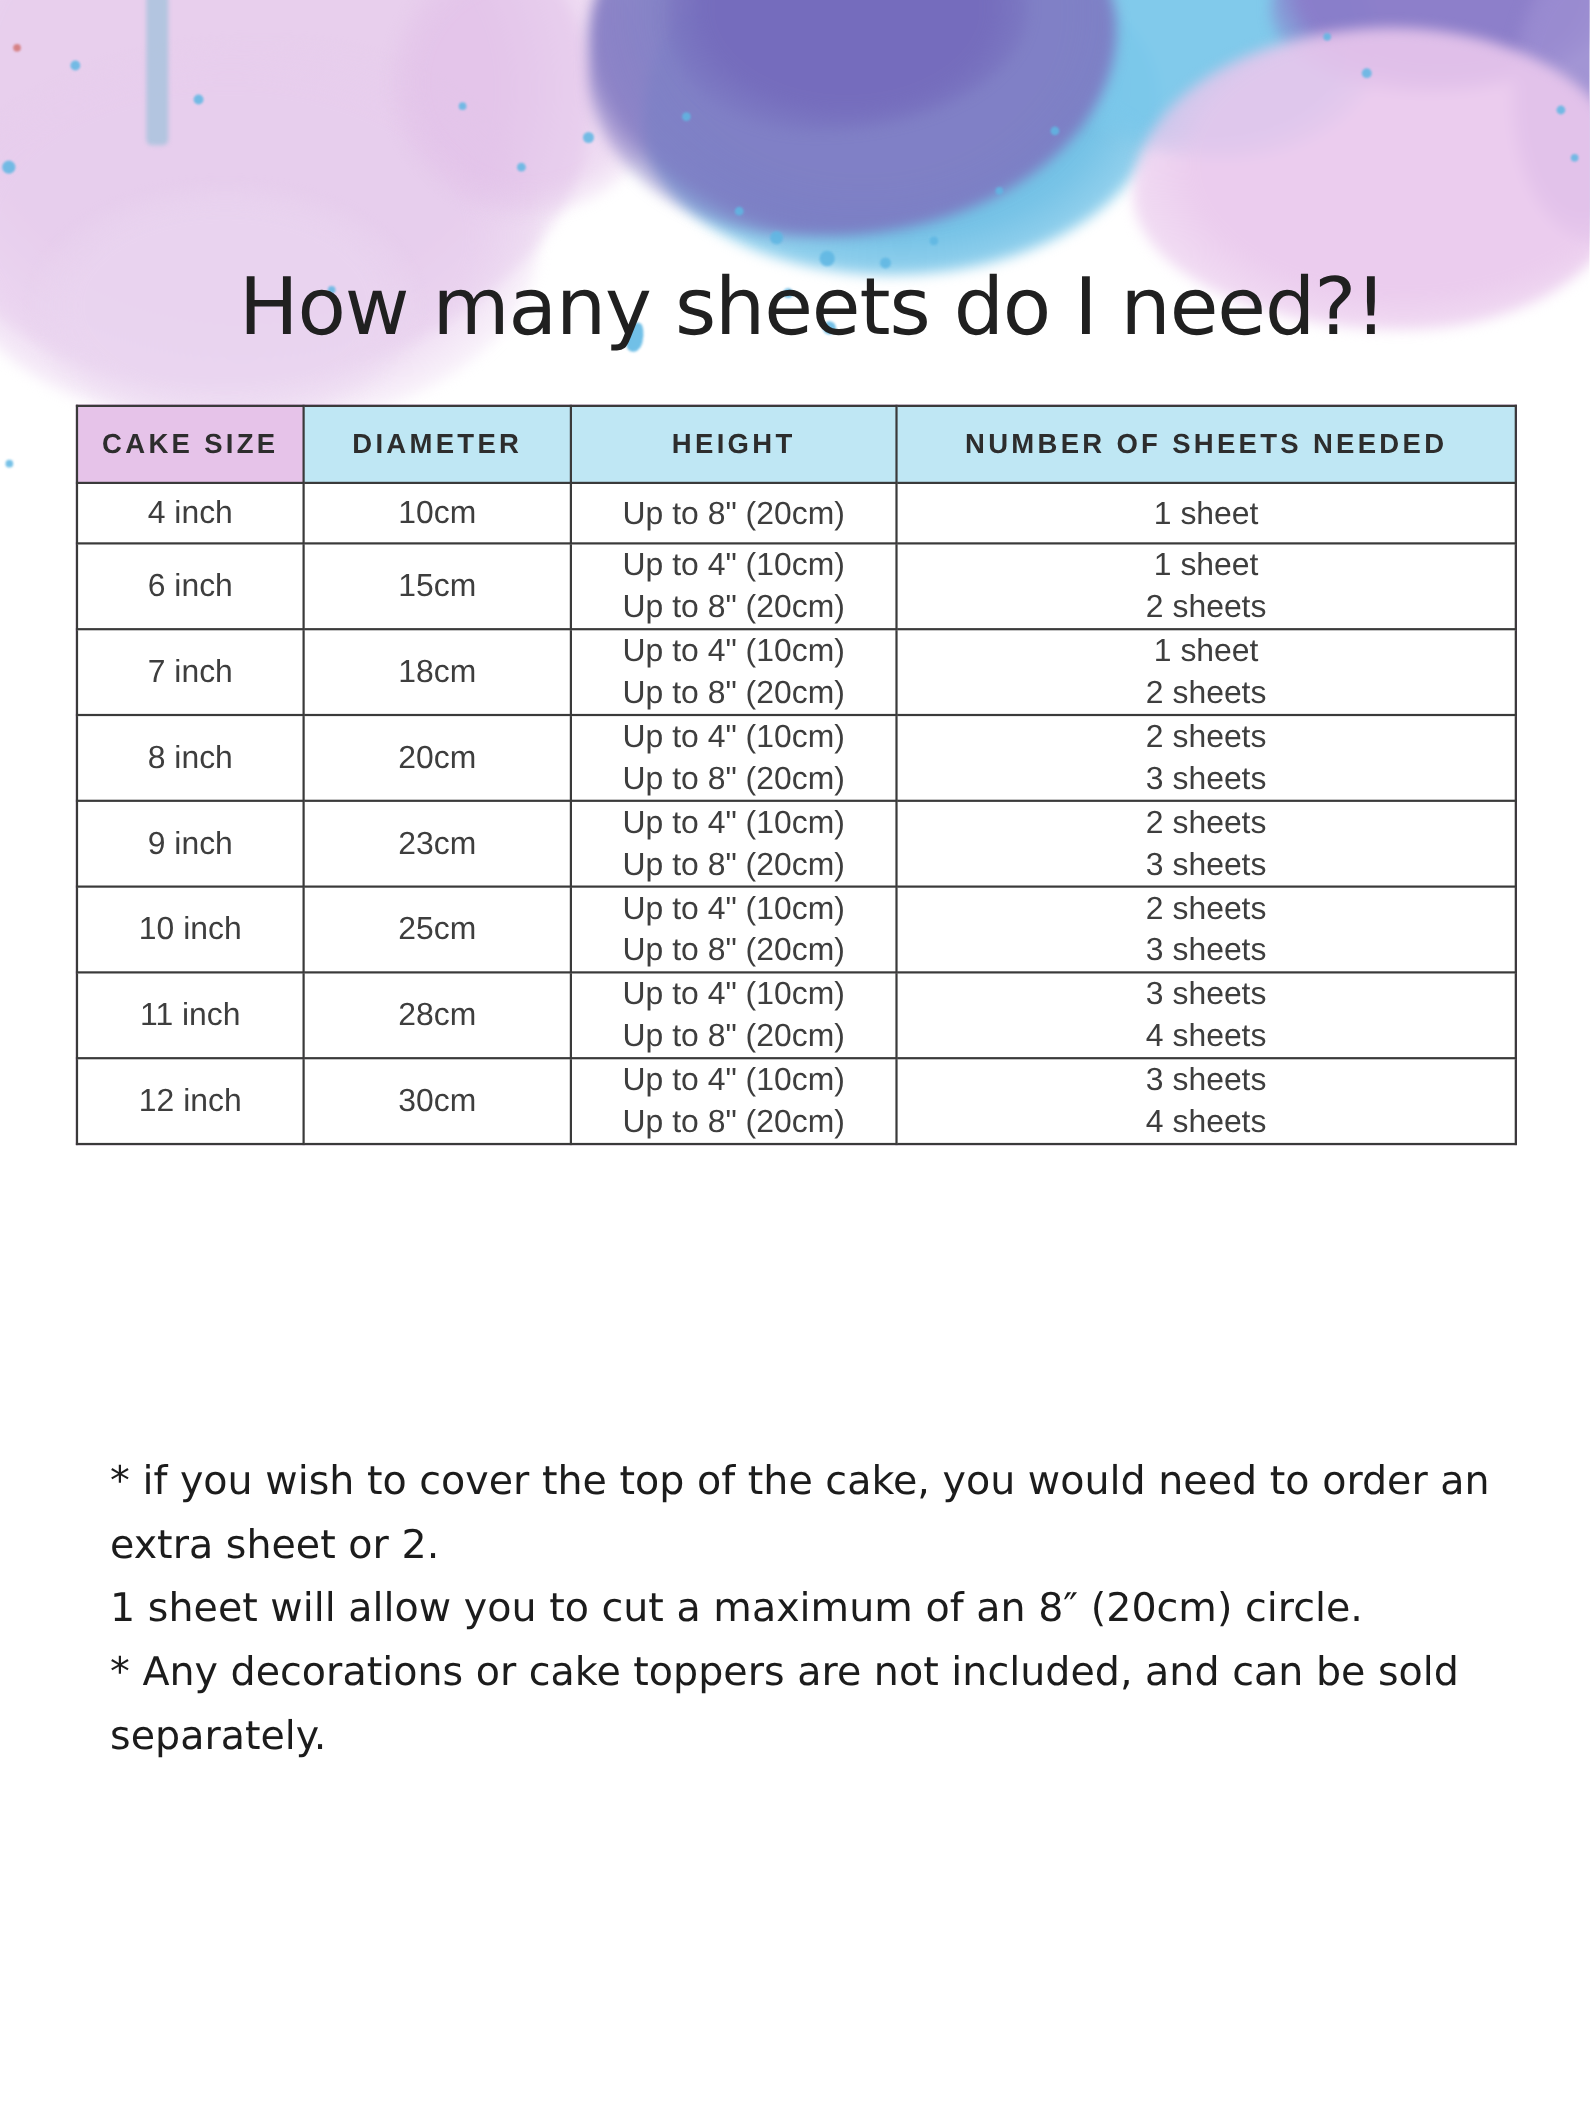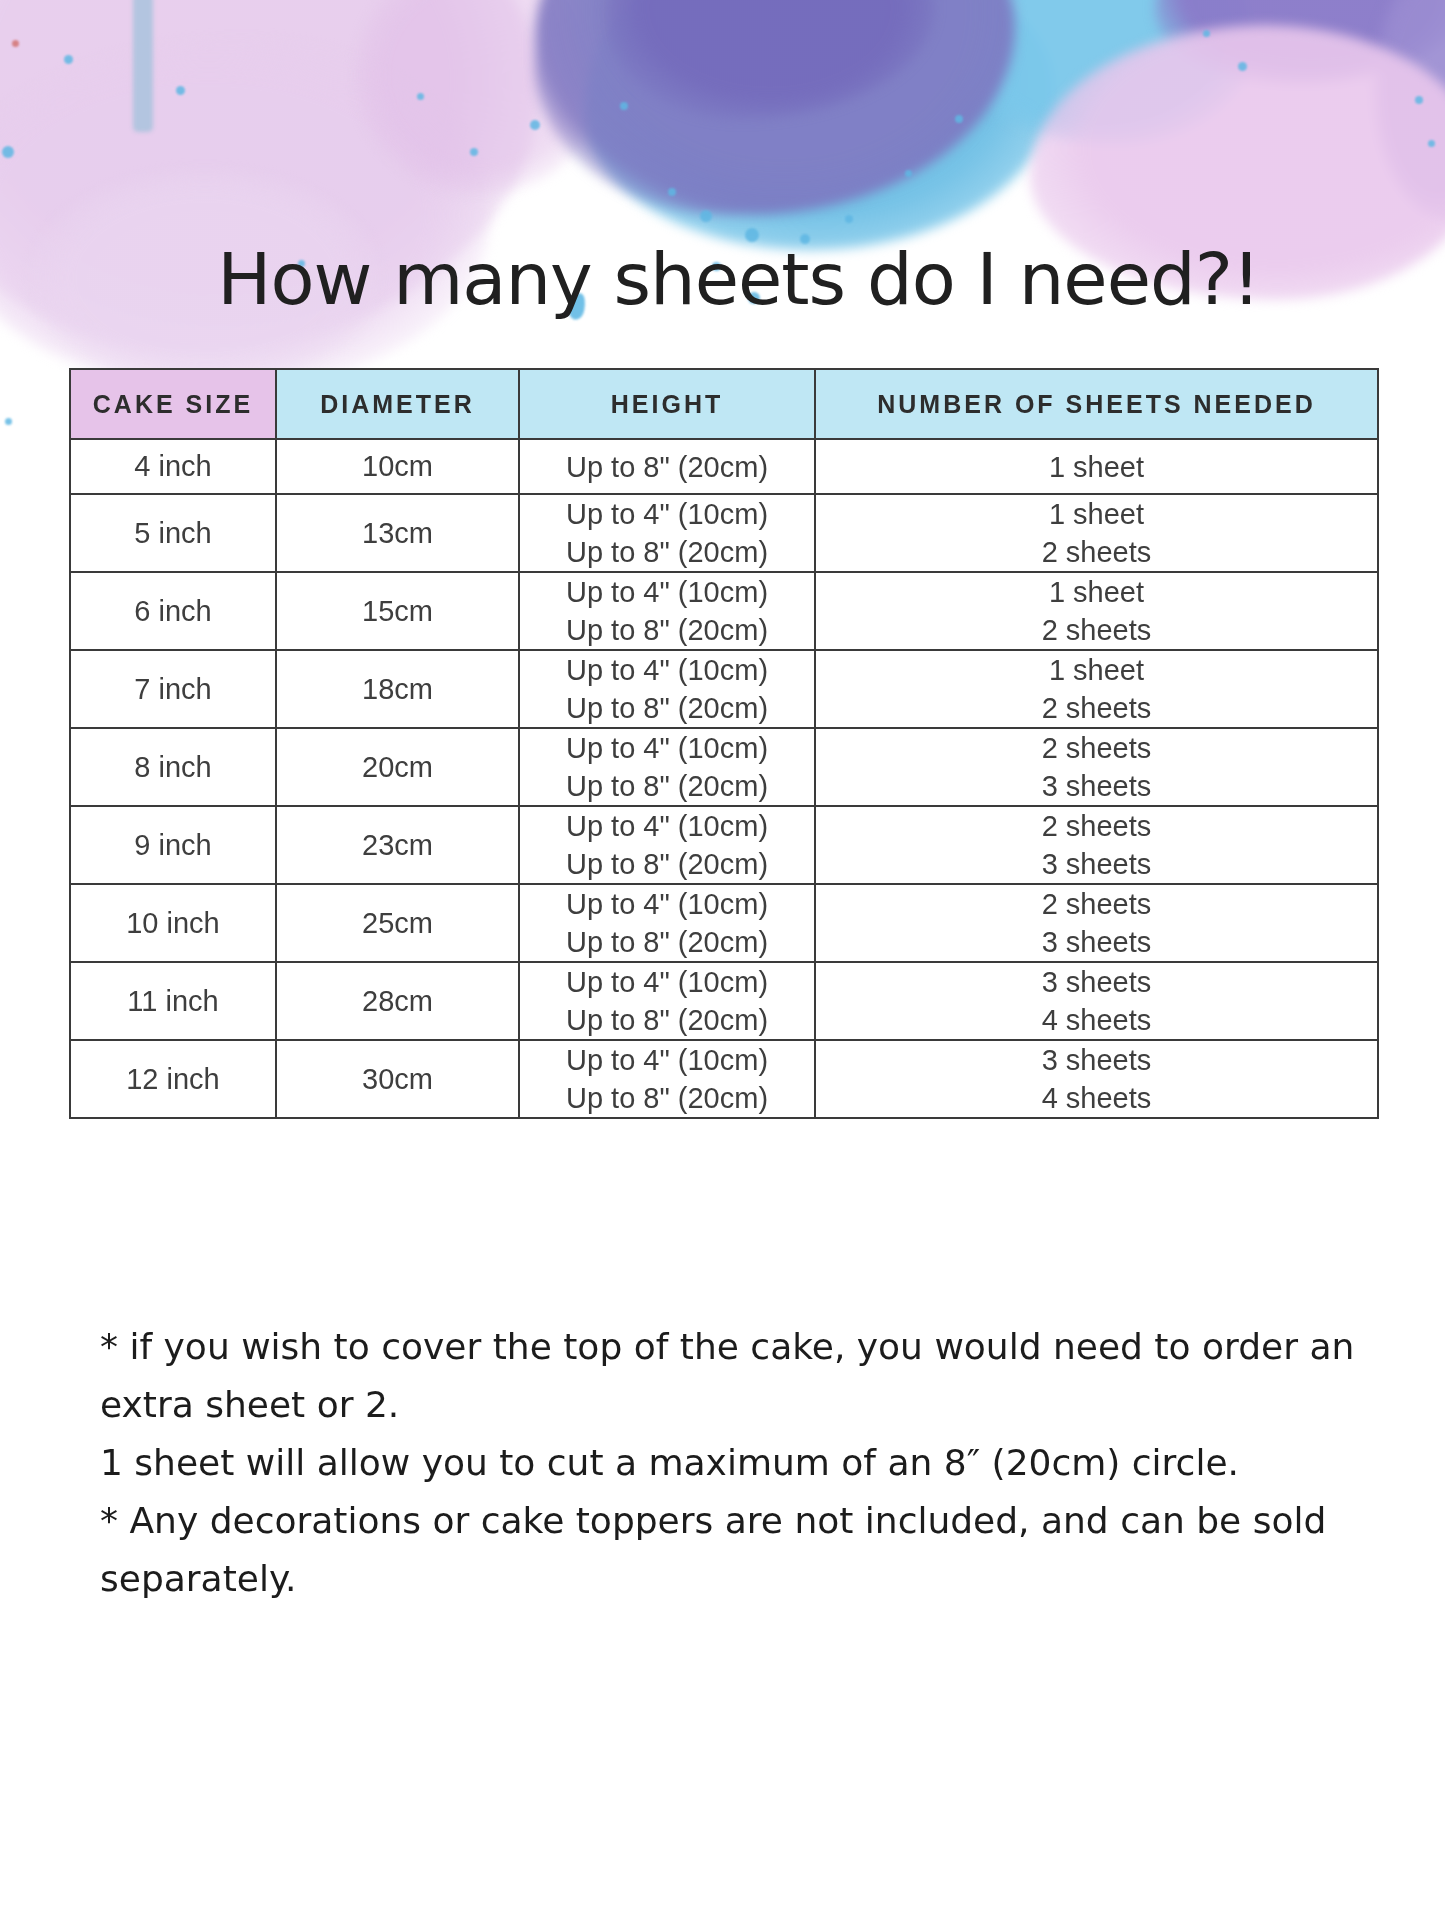--- a/index.html
+++ b/index.html
@@ -146,36 +146,20 @@
             <div class="line">Up to 8" (20cm)</div>
           </div>
         </td>
         <td class="c-sheets">
           <div class="stack">
             <div class="line">1 sheet</div>
           </div>
         </td>
       </tr>
       <tr>
-        <td class="c-size">5 inch</td>
-        <td class="c-diam">13cm</td>
-        <td class="c-height">
-          <div class="stack">
-            <div class="line">Up to 4" (10cm)</div>
-            <div class="line">Up to 8" (20cm)</div>
-          </div>
-        </td>
-        <td class="c-sheets">
-          <div class="stack">
-            <div class="line">1 sheet</div>
-            <div class="line">2 sheets</div>
-          </div>
-        </td>
-      </tr>
-      <tr>
         <td class="c-size">6 inch</td>
         <td class="c-diam">15cm</td>
         <td class="c-height">
           <div class="stack">
             <div class="line">Up to 4" (10cm)</div>
             <div class="line">Up to 8" (20cm)</div>
           </div>
         </td>
         <td class="c-sheets">
           <div class="stack">

